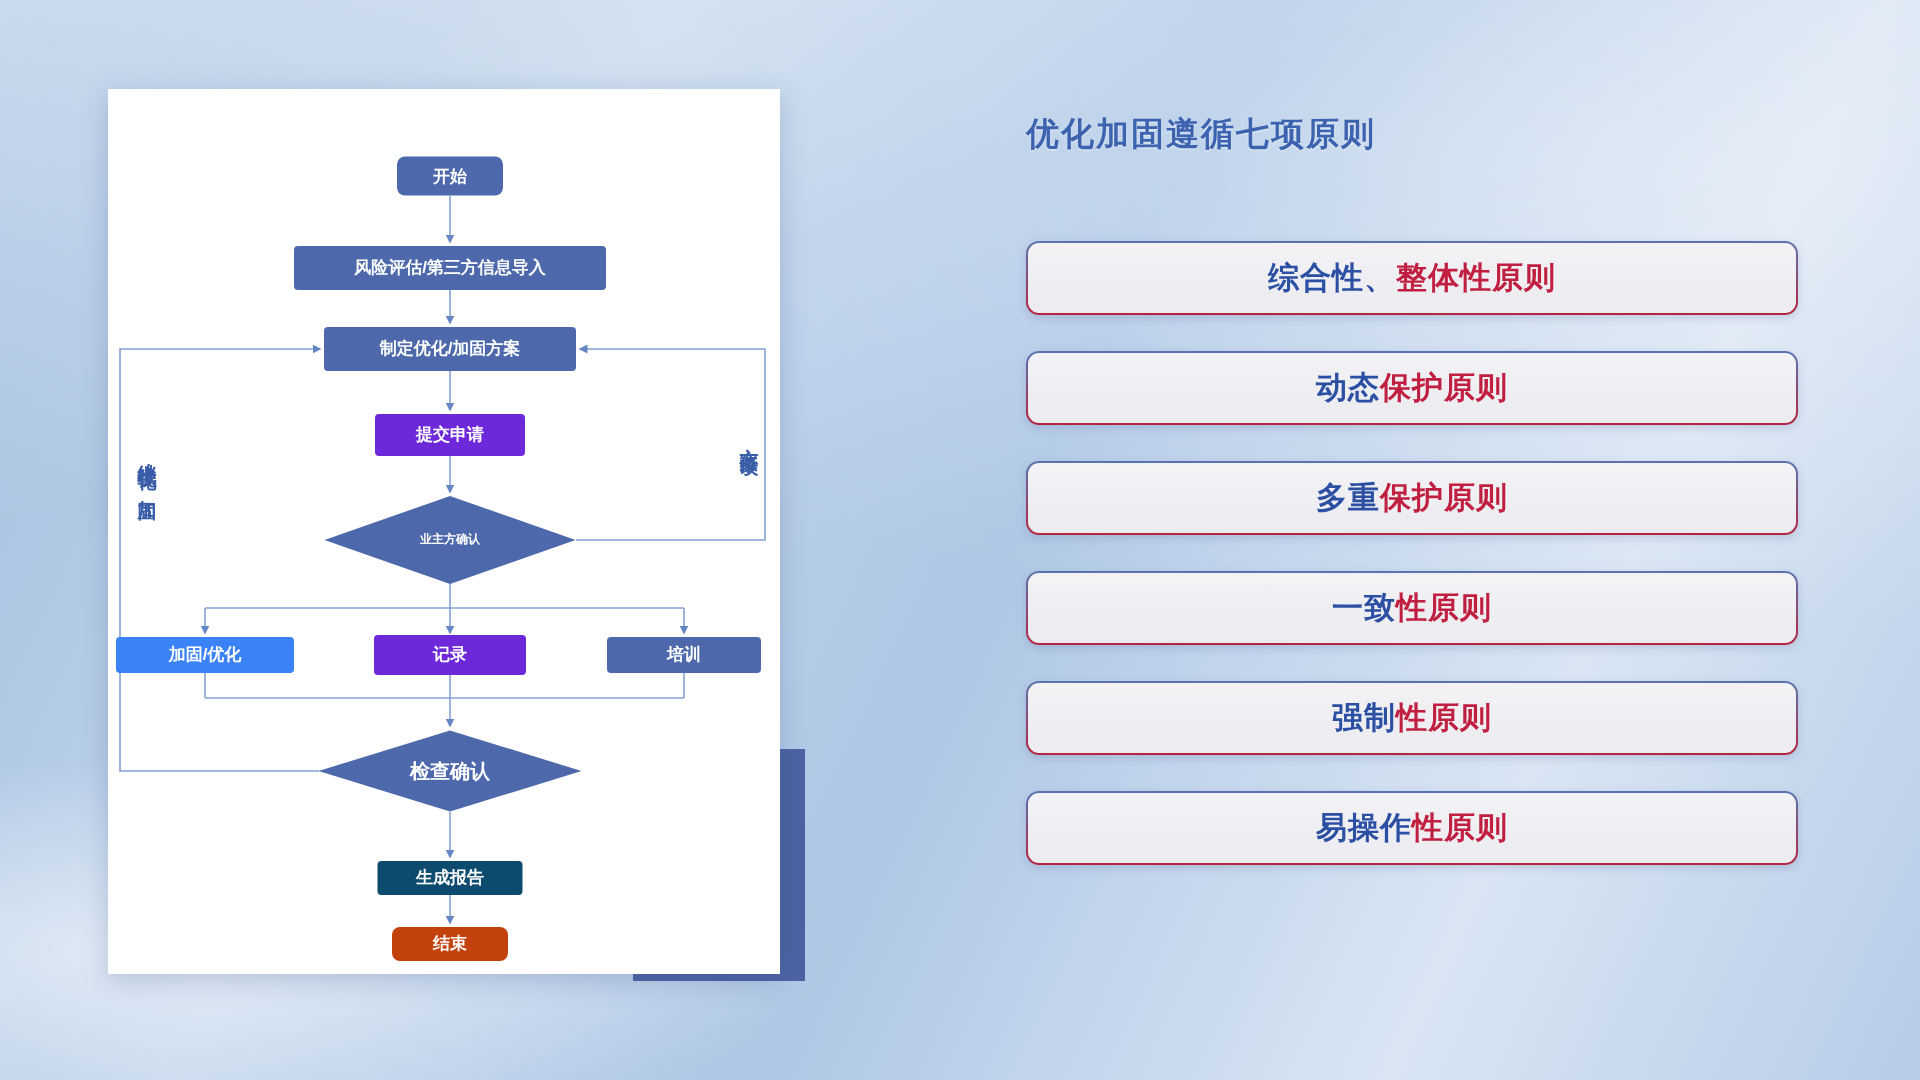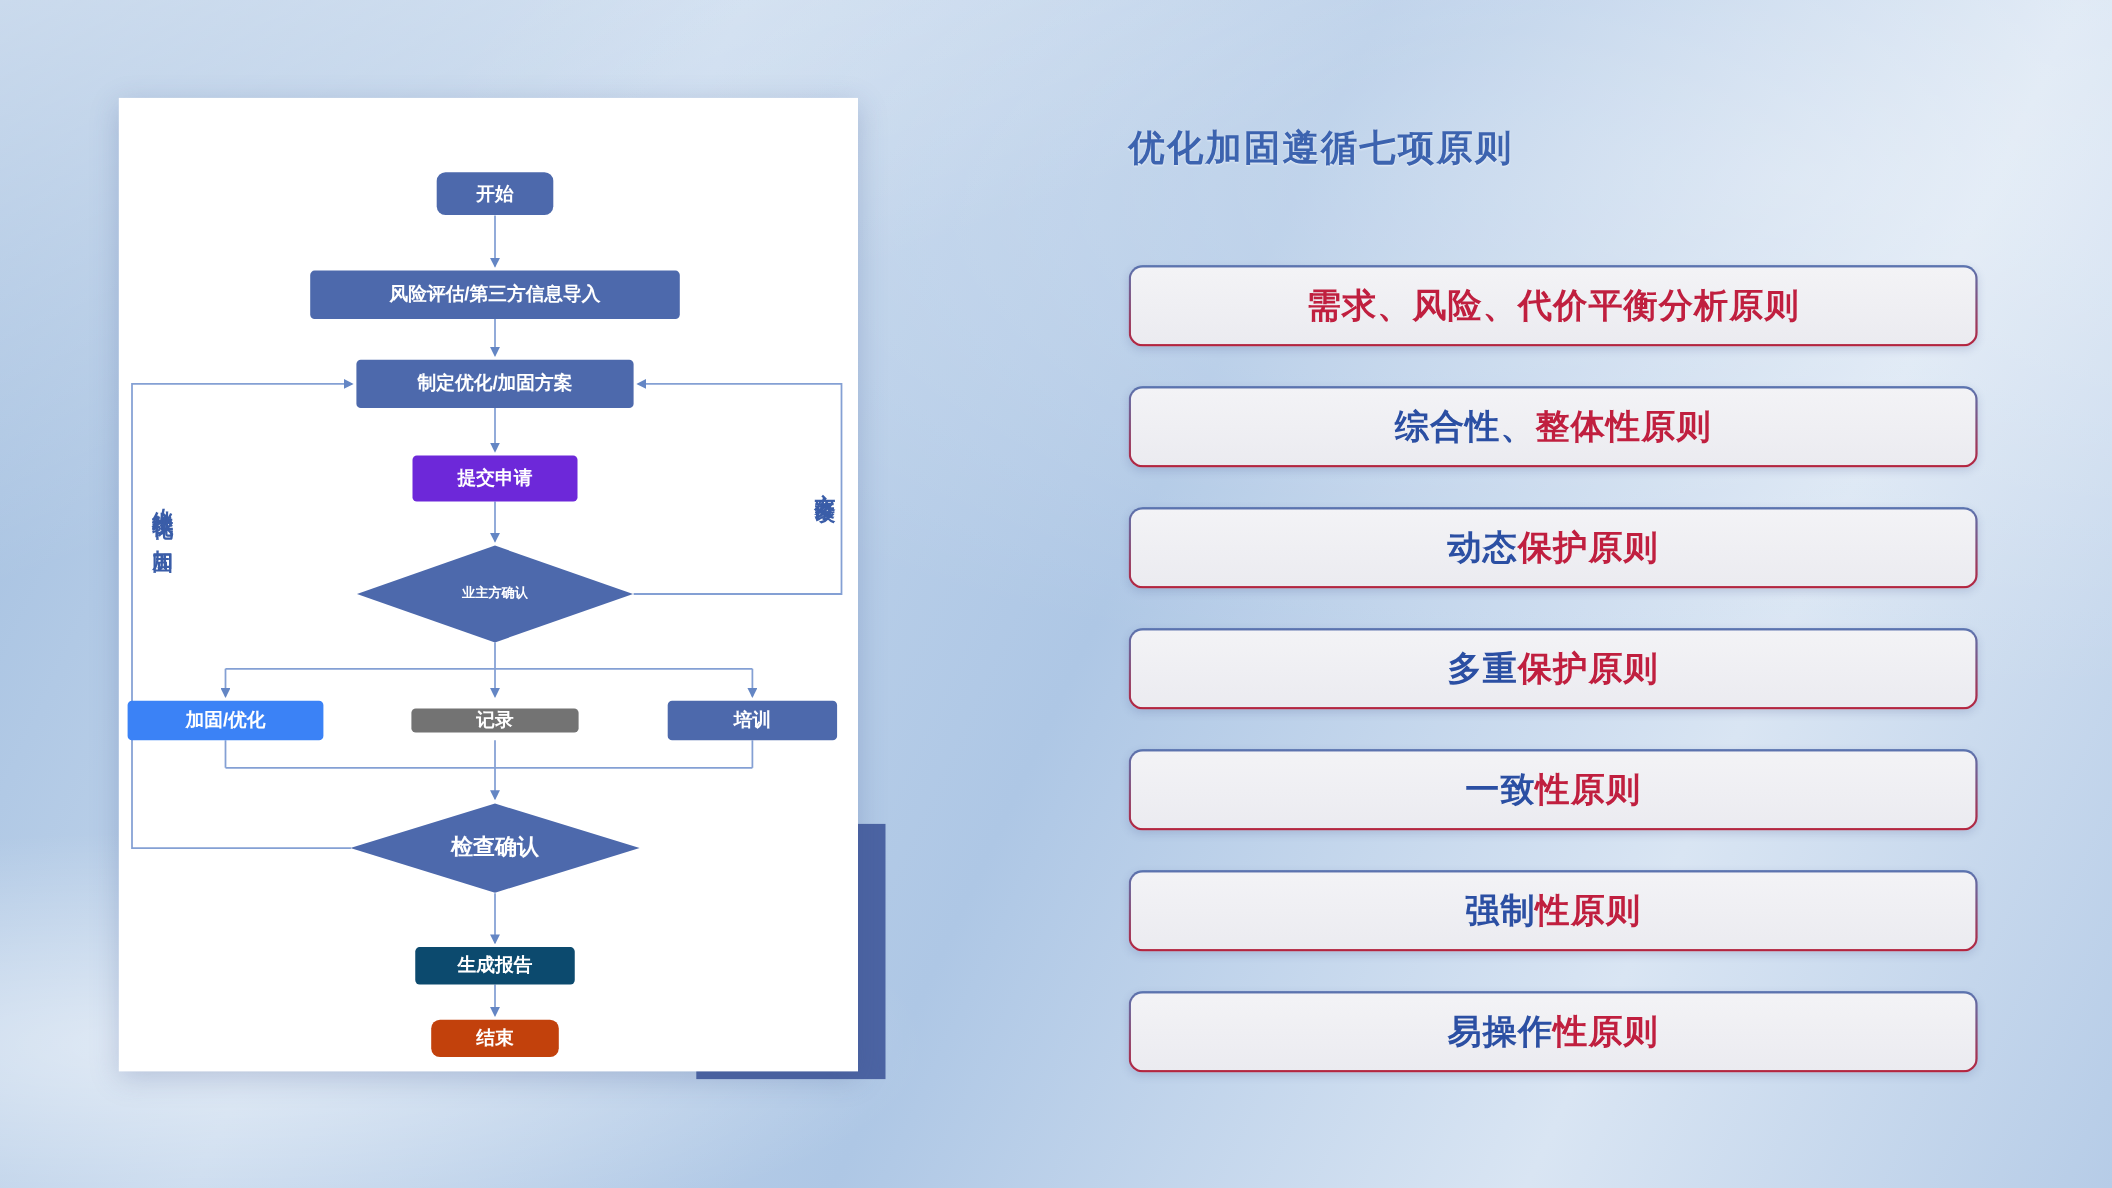--- a/index.html
+++ b/index.html
@@ -93,39 +93,36 @@
         <polyline points="342,723 342,768" fill="none" stroke="#84a0d4" stroke-width="1.6" marker-end="url(#arr)"></polyline>
         <polyline points="342,806 342,834" fill="none" stroke="#84a0d4" stroke-width="1.6" marker-end="url(#arr)"></polyline>
         <polyline points="468,451 657,451 657,260 472,260" fill="none" stroke="#84a0d4" stroke-width="1.6" marker-end="url(#arr)"></polyline>
         <polyline points="211,682 12,682 12,260 212,260" fill="none" stroke="#84a0d4" stroke-width="1.6" marker-end="url(#arr)"></polyline>
         <polygon points="342,407 467.5,451 342,495 216.5,451" fill="#4d69ac"></polygon>
         <polygon points="342,641.5 473.5,682 342,722.5 210.5,682" fill="#4d69ac"></polygon>
       </svg>
     <div class="side-label" style="left:39px; top:380px;">继续优化/加固</div>
     <div class="side-label" style="left:641px; top:350px;">方案修改</div>
   <div class="node rounded" style="left: 342px; top: 87px; width: 106px; height: 39px; background: rgb(77, 105, 172);">开始</div>
-      <div class="node rect" style="left: 342px; top: 179px; width: 336px; height: 44px; background: rgb(77, 105, 172);">风险评估/第三方信息导入</div>
+      <div class="node rect" style="left: 342px; top: 179px; width: 312px; height: 44px; background: rgb(77, 105, 172);">风险评估/第三方信息导入</div>
       <div class="node rect" style="left: 342px; top: 260px; width: 252px; height: 44px; background: rgb(77, 105, 172);">制定优化/加固方案</div>
       <div class="node rect" style="left: 342px; top: 346px; width: 150px; height: 42px; background: #6d28d9;">提交申请</div>
       <div class="node diamond" style="left: 342px; top: 451px; width: 251px; height: 88px; font-size: 12px;">业主方确认</div>
       <div class="node rect" style="left: 97px; top: 566px; width: 178px; height: 36px; background: #3b82f6;">加固/优化</div>
-      <div class="node rect" style="left: 342px; top: 566px; width: 152px; height: 22px; background: #737373;">记录</div>
+      <div class="node rect" style="left: 342px; top: 566px; width: 152px; height: 40px; background: #6d28d9;">记录</div>
       <div class="node rect" style="left: 576px; top: 566px; width: 154px; height: 36px; background: rgb(77, 105, 172);">培训</div>
       <div class="node diamond" style="left: 342px; top: 682px; width: 263px; height: 81px; font-size: 20px;">检查确认</div>
       <div class="node rect" style="left: 342px; top: 789px; width: 145px; height: 34px; background: #0c4a6e;">生成报告</div>
       <div class="node rounded" style="left: 342px; top: 855px; width: 116px; height: 34px; background: #c2410c;">结束</div>
     </div>
 </div>
 
 <div class="panel-title">优化加固遵循七项原则</div>
 
 <div class="principles" id="principles">
-    <div class="principle">
-      <span style="color: rgb(192, 31, 63);">需求、风险、代价平衡分析原则</span>
-    </div>
     <div class="principle">
       <span style="color: rgb(43, 79, 163);">综合性、</span>
       <span style="color: rgb(192, 31, 63);">整体性原则</span>
     </div>
     <div class="principle">
       <span style="color: rgb(43, 79, 163);">动态</span>
       <span style="color: rgb(192, 31, 63);">保护原则</span>
     </div>
     <div class="principle">
       <span style="color: rgb(43, 79, 163);">多重</span>

